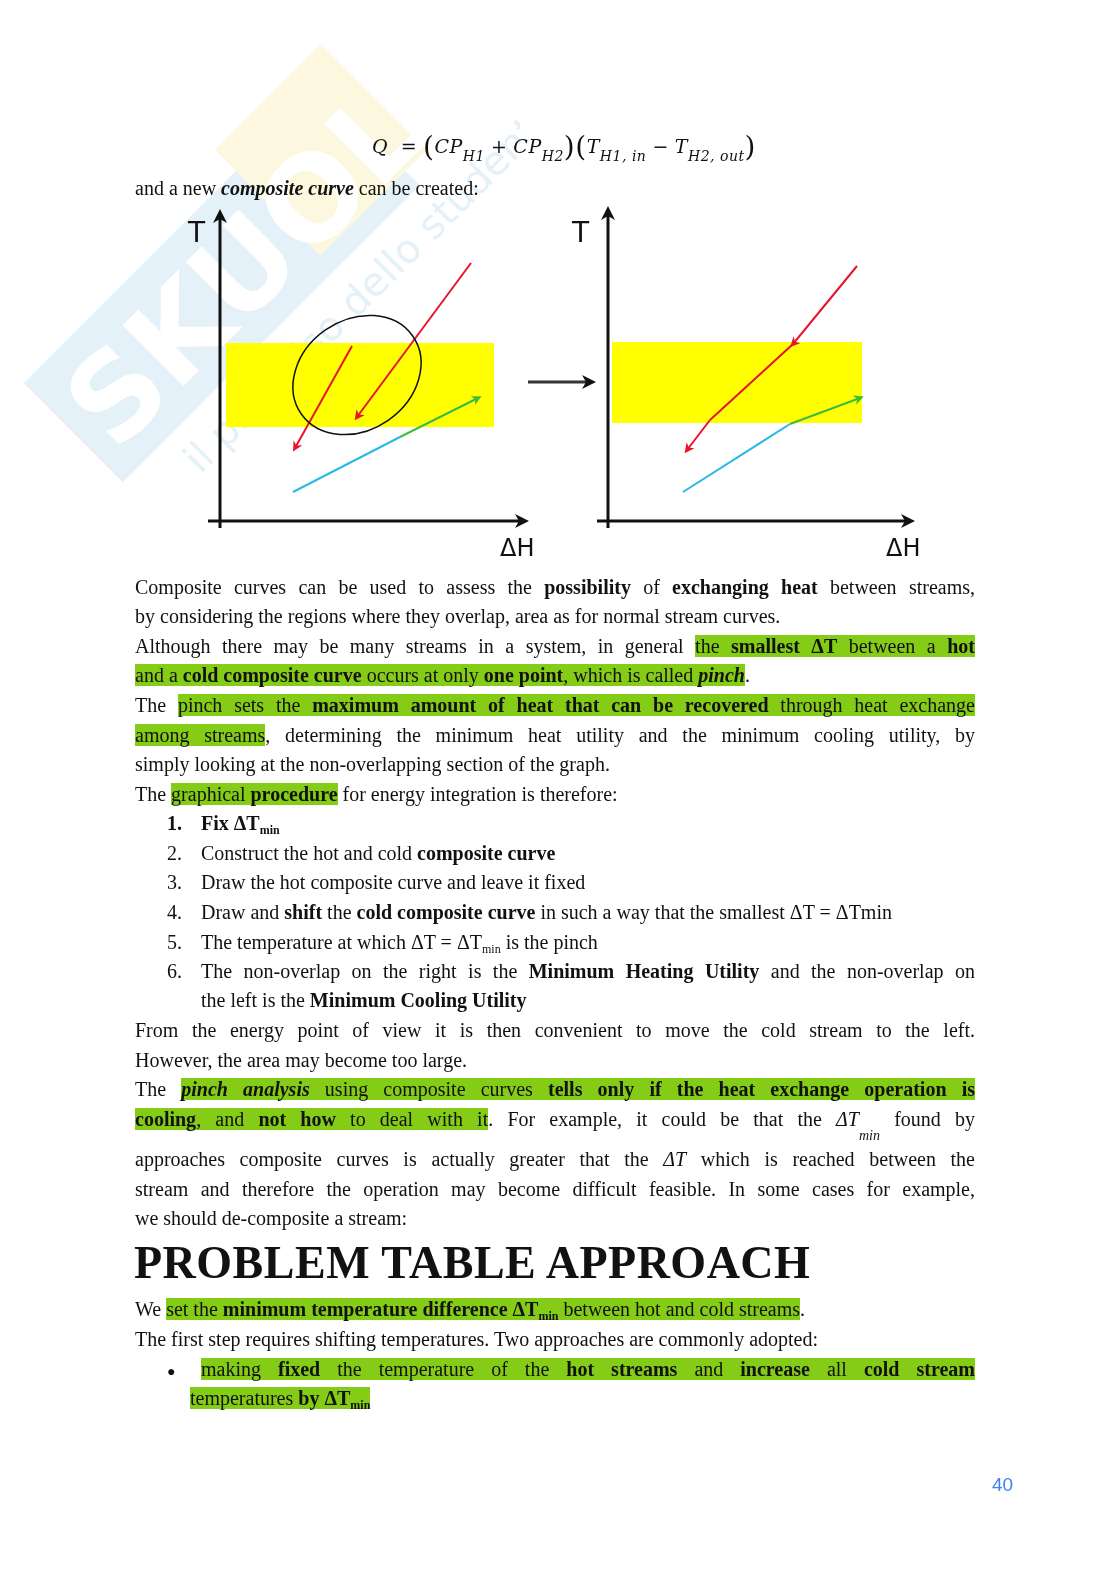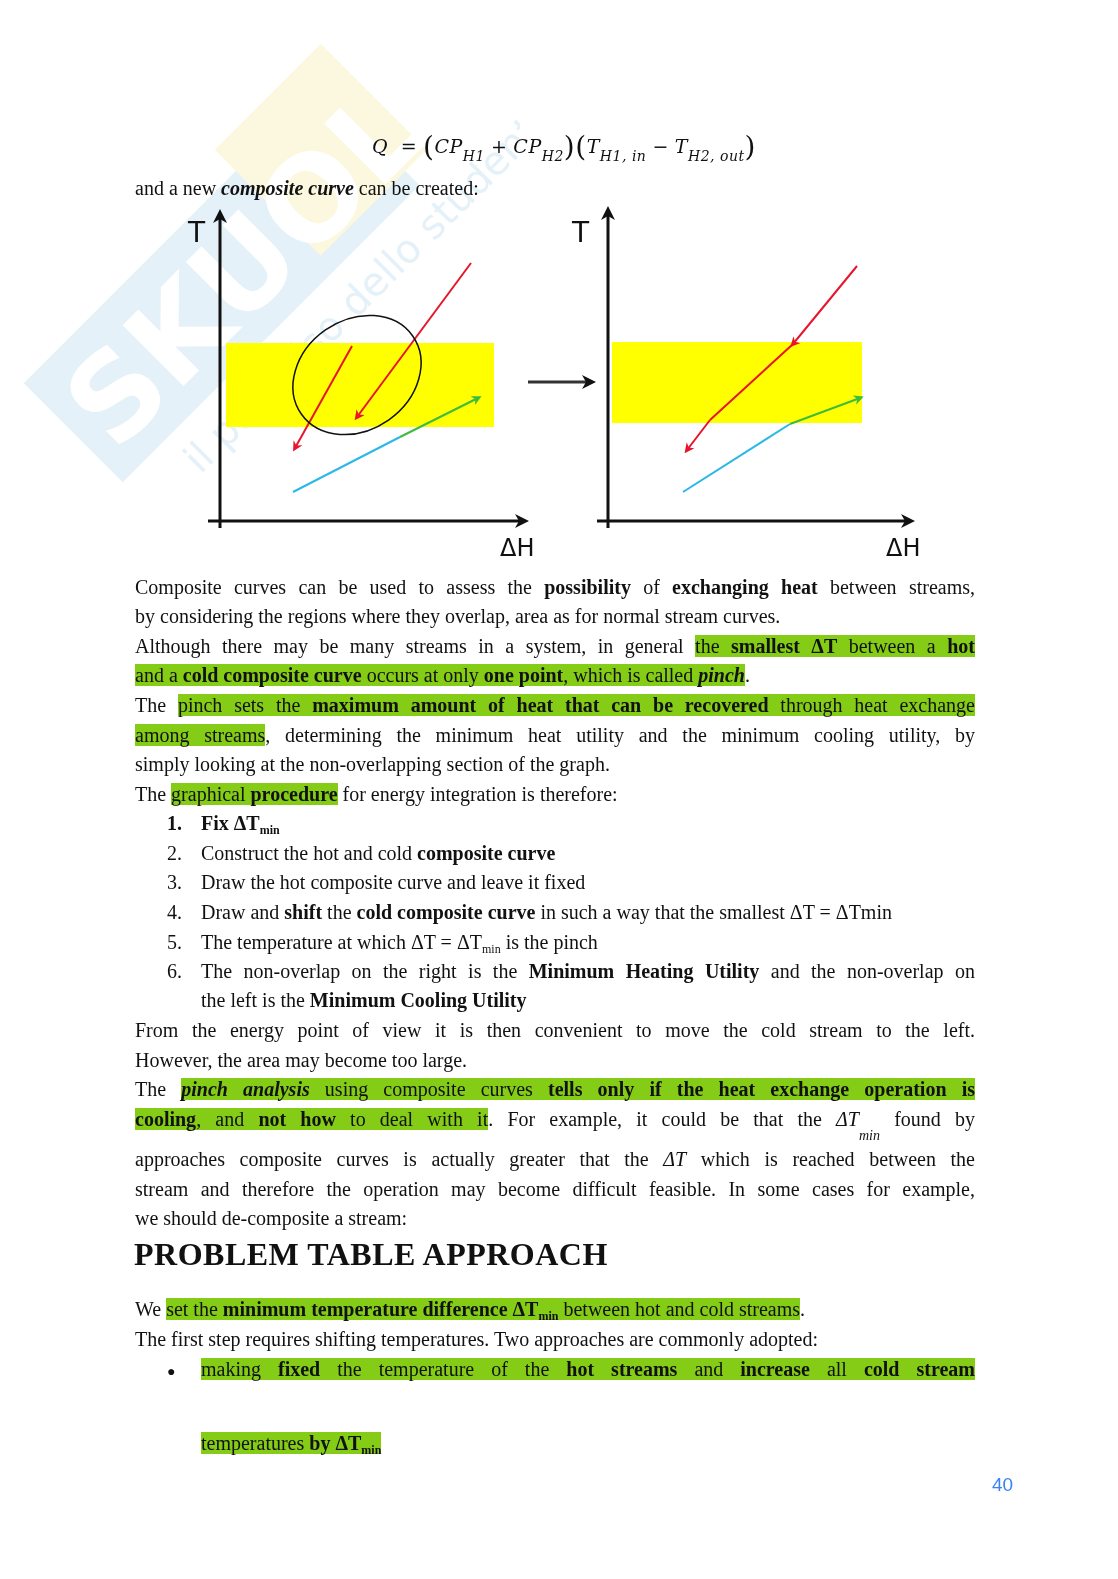--- a/index.html
+++ b/index.html
@@ -12,21 +12,21 @@
   .formula sub { font-size: 14px; vertical-align: -8px; }
   .formula .op { font-style: normal; margin: 0 6px; }
   .line { position: absolute; left: 135px; width: 840px; font-size: 20px; line-height: 29.6px; white-space: nowrap; }
   .line.justify { text-align: justify; text-align-last: justify; }
   .hl { background: #84cc16; }
   b { font-weight: bold; }
   .sub { font-size: 12px; vertical-align: -4px; font-weight: bold; }
   .subn { font-size: 12px; vertical-align: -4px; }
   .list { position: absolute; left: 167px; width: 808px; font-size: 20px; line-height: 29.6px; }
   .list .num { display: inline-block; width: 34px; }
-  .heading { position: absolute; left: 134px; top: 1236px; font-size: 32px; font-weight: bold; letter-spacing: 0.5px;
+  .heading { position: absolute; left: 134px; top: 1236px; font-size: 46px; font-weight: bold; letter-spacing: 0.5px;
              white-space: nowrap; }
   .pagenum { position: absolute; left: 992px; top: 1474px; font-family: "Liberation Sans", sans-serif; font-size: 19px; color: #3b82f6; }
   .figure { position: absolute; left: 0; top: 0; width: 1118px; height: 570px; pointer-events: none; }
   .ital-sub { font-style: italic; font-size: 14px; vertical-align: -14px; }
 </style>
 </head>
 <body>
 
 <svg class="watermark" viewBox="0 0 520 560">
   <g transform="translate(250,270) rotate(-45)" opacity="0.55">
@@ -151,17 +151,17 @@
 <div class="heading">PROBLEM TABLE APPROACH</div>
 
 <div class="line" style="top:1295px">
   <span>We </span><span class="hl"><span>set the </span><b>minimum temperature difference ΔT</b><span class="sub">min</span><span> between hot and cold streams</span></span><span>.</span>
 </div>
 <div class="line" style="top:1325px">The first step requires shifting temperatures. Two approaches are commonly adopted:</div>
 
 <div class="list" style="top:1355px; text-align: justify; text-align-last: justify; left:167px; width:808px;">
   <span class="num" style="font-size:14px;">●</span><span class="hl"><span>making </span><b>fixed</b><span> the temperature of the </span><b>hot streams</b><span> and </span><b>increase</b><span> all </span><b>cold stream</b></span>
 </div>
-<div class="list" style="top:1384px; left:201px;margin-top:45px;">
+<div class="list" style="top:1384px; left:190px;">
   <span class="hl"><span>temperatures </span><b>by ΔT</b><span class="sub">min</span></span>
 </div>
 
 <div class="pagenum">40</div>
 
 </body></html>

